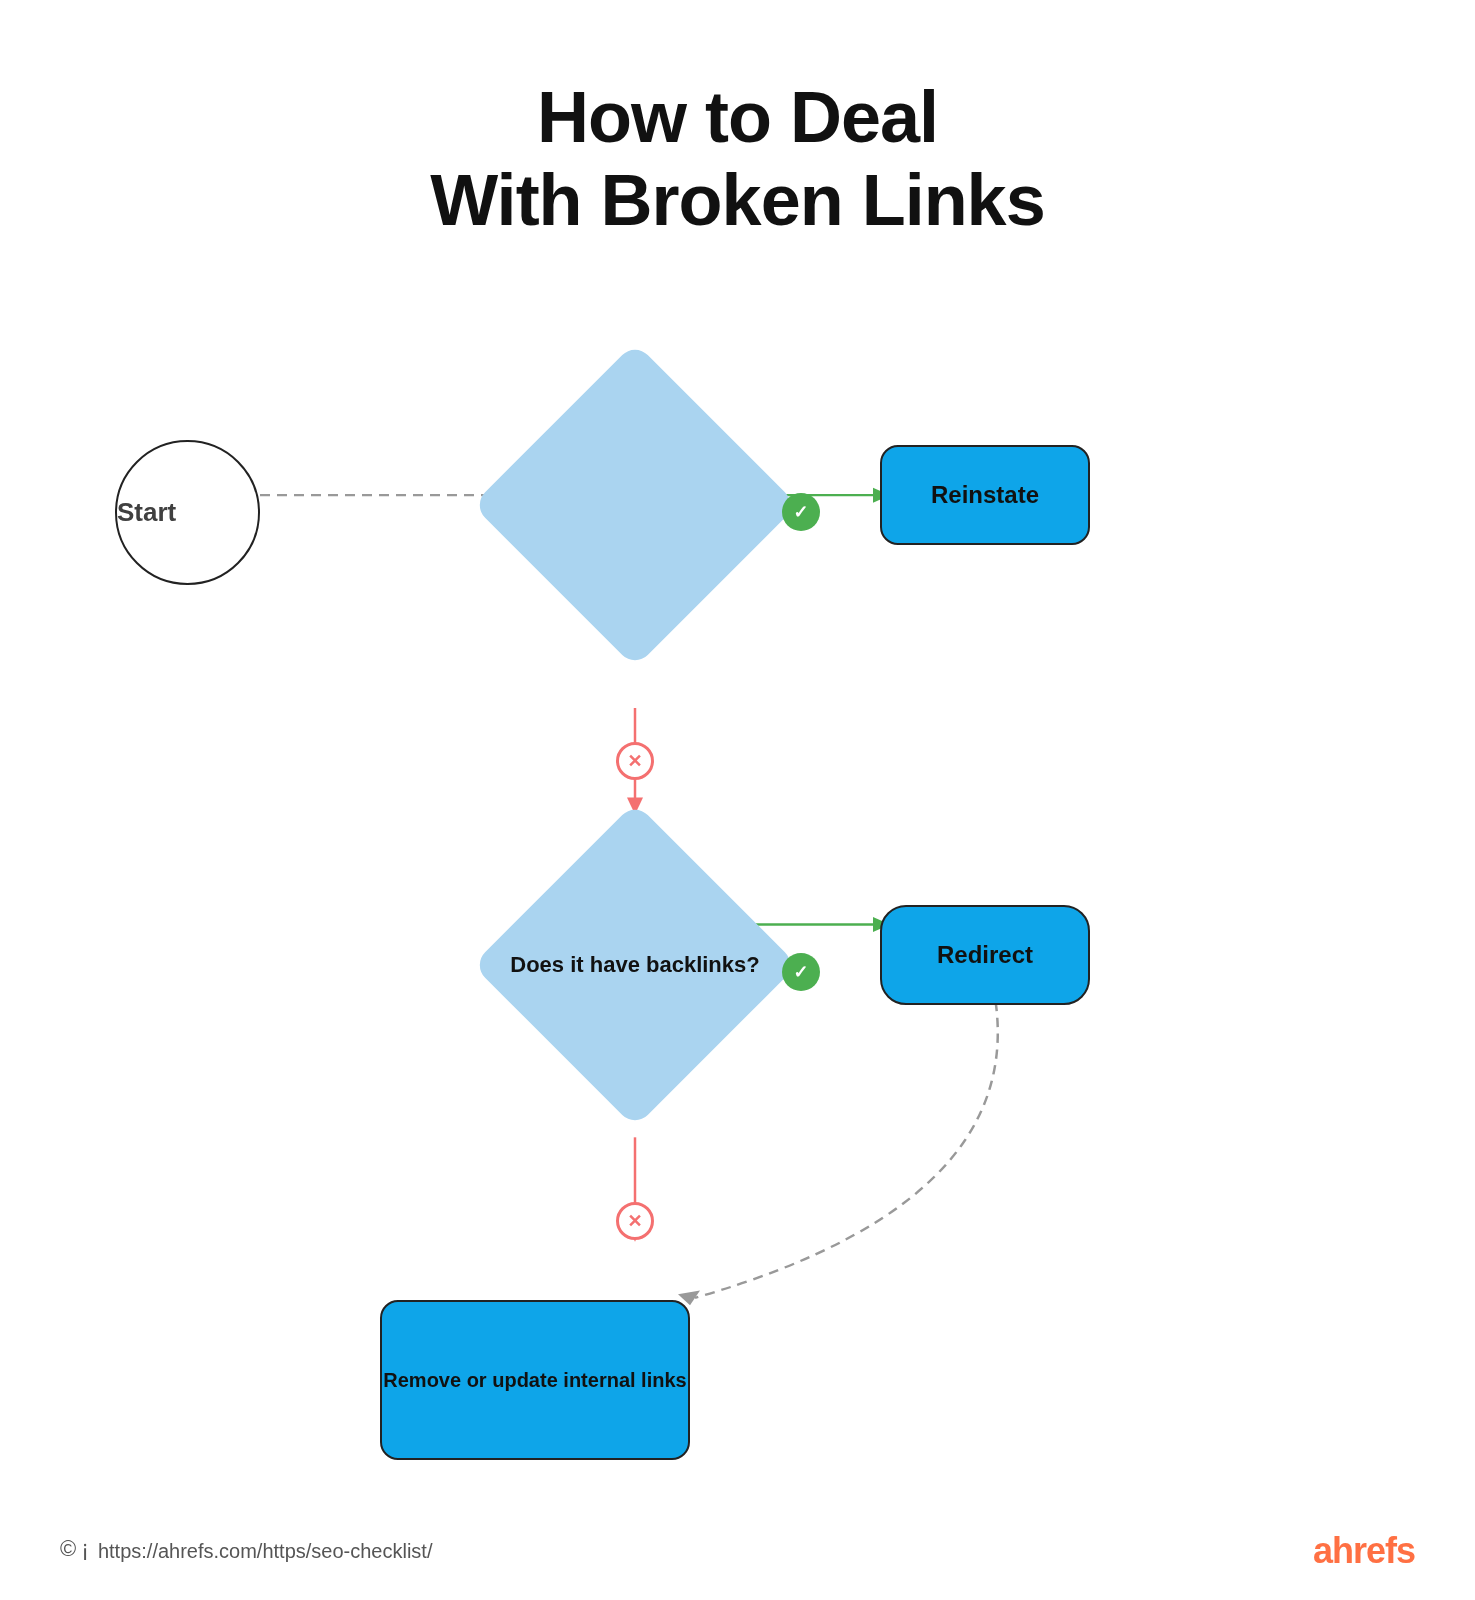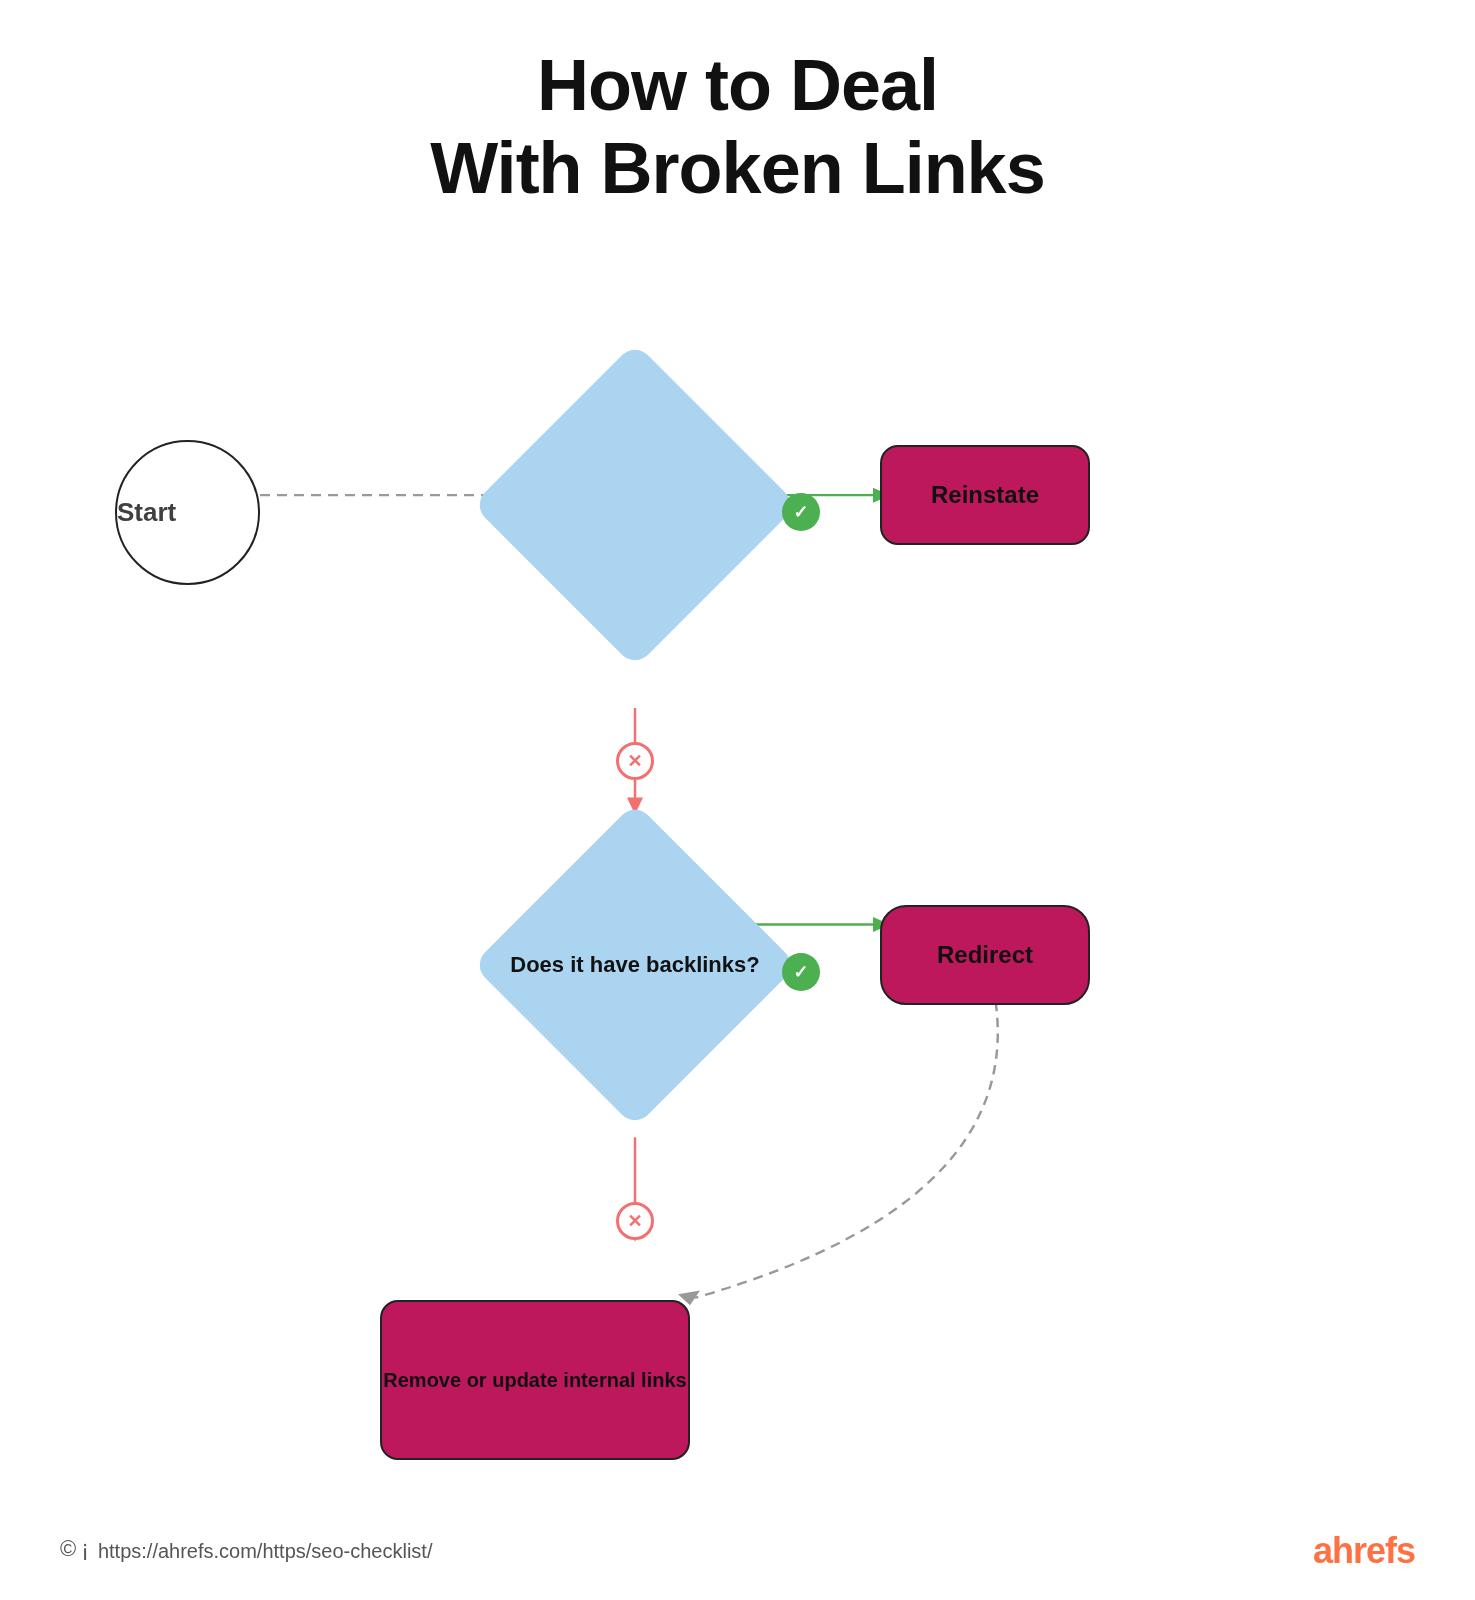--- a/index.html
+++ b/index.html
@@ -8,21 +8,21 @@
       width: 1475px;
       height: 1600px;
       background: #ffffff;
       font-family: 'Arial', sans-serif;
       position: relative;
       overflow: hidden;
     }
 
     .page-title {
       text-align: center;
-      padding-top: 44px;
+      padding-top: 76px;
       font-size: 72px;
       font-weight: 900;
       color: #111111;
       line-height: 1.15;
       letter-spacing: -1px;
     }
 
     .diagram-area {
       position: absolute;
       top: 260px;
@@ -90,21 +90,21 @@
     .diamond-label-2 {
       left: 480px;
       top: 622px;
       width: 310px;
       height: 166px;
     }
 
     
     .box {
       position: absolute;
-      background: #be185d;
+      background: #0ea5e9;
       border: 2.5px solid #222;
       border-radius: 18px;
       display: flex;
       align-items: center;
       justify-content: center;
       font-size: 24px;
       font-weight: 700;
       color: #111;
       text-align: center;
       line-height: 1.3;

